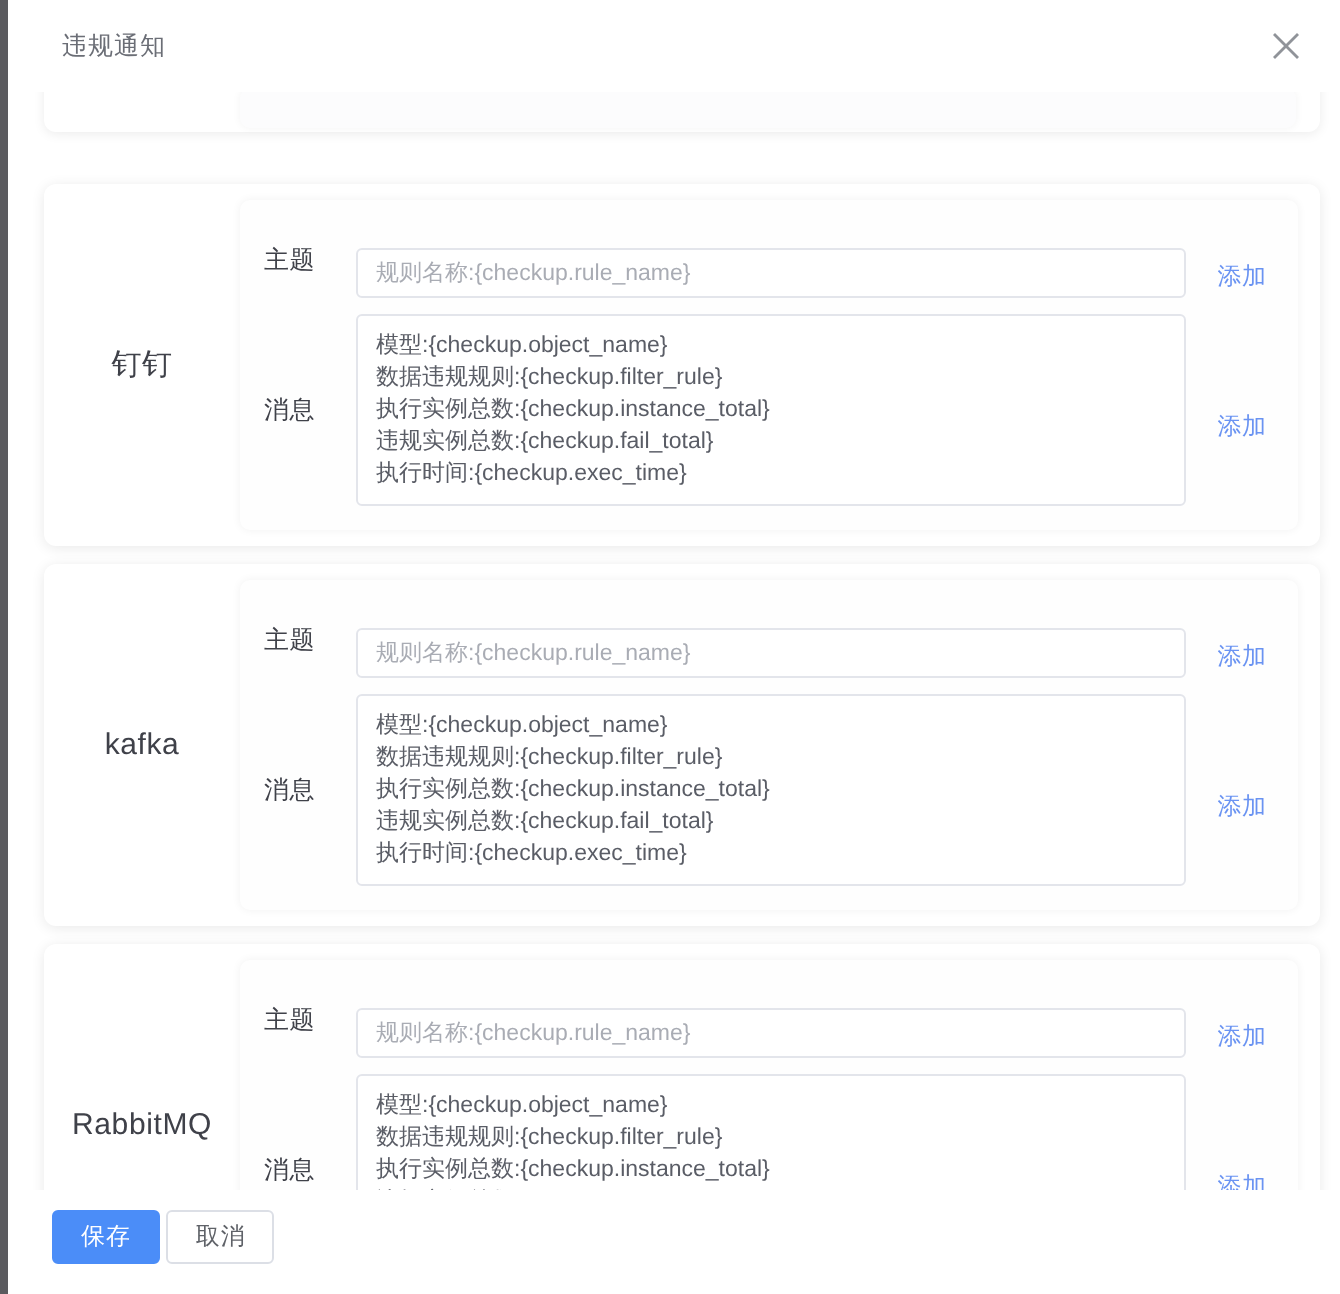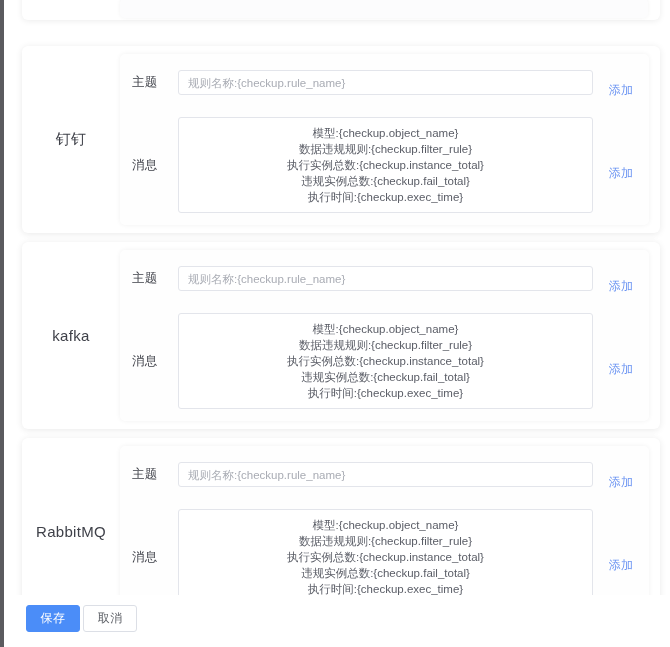--- a/index.html
+++ b/index.html
@@ -111,21 +111,21 @@
   }
 
   .inner-panel {
     flex: 1 1 auto;
     background: #fefefe;
     border-radius: 5px;
     box-shadow: 0 0 5px rgba(0,0,0,.06);
     padding: 12px 0 12px 0;
     display: flex;
     flex-direction: column;
-    gap: 18px;
+    gap: 8px;
   }
 
   .field-row {
     display: flex;
     align-items: center;
     padding: 0 0 0 12px;
   }
   .field-row.msg { align-items: center; }
 
   .field-label {
@@ -140,39 +140,39 @@
     flex: 1 1 auto;
     height: 25px;
     border: 1px solid #e3e5eb;
     border-radius: 3px;
     background: #ffffff;
     font-family: "Liberation Sans", "DejaVu Sans", sans-serif;
     font-size: 11.5px;
     color: #303133;
     padding: 0 9px;
     outline: none;
+    margin-top: 12px;
   }
   .text-input::placeholder { color: #a9acb4; }
 
   .text-area {
     flex: 1 1 auto;
     height: 96px;
     border: 1px solid #e3e5eb;
     border-radius: 3px;
     background: #ffffff;
     font-family: "Liberation Sans", "DejaVu Sans", sans-serif;
     font-size: 11.5px;
     line-height: 16px;
     color: #5a5d66;
     padding: 7px 9px;
     resize: none;
     outline: none;
     overflow: hidden;
     white-space: pre;
-    text-align: center;
   }
 
   .add-link {
     flex: 0 0 56px;
     text-align: center;
     font-size: 12px;
     color: #6a93f2;
     cursor: pointer;
     letter-spacing: .3px;
     margin-top: 16px;
@@ -206,20 +206,29 @@
     color: #5f6268;
   }
 </style>
 </head>
 <body>
 
 <div class="page-edge"></div>
 
 <div class="dialog">
 
+  <div class="dialog-header">
+    <div class="dialog-title">违规通知</div>
+    <div class="close-icon">
+      <svg width="22" height="22" viewBox="0 0 22 22" aria-hidden="true">
+        <line x1="5" y1="5" x2="17" y2="17" stroke="#909399" stroke-width="1.4"></line>
+        <line x1="17" y1="5" x2="5" y2="17" stroke="#909399" stroke-width="1.4"></line>
+      </svg>
+    </div>
+  </div>
 
   <div class="dialog-body">
 
     <div class="card-cut">
       <div class="inner-cut"></div>
     </div>
 
     <div class="cards">
 
       <div class="channel-card">

